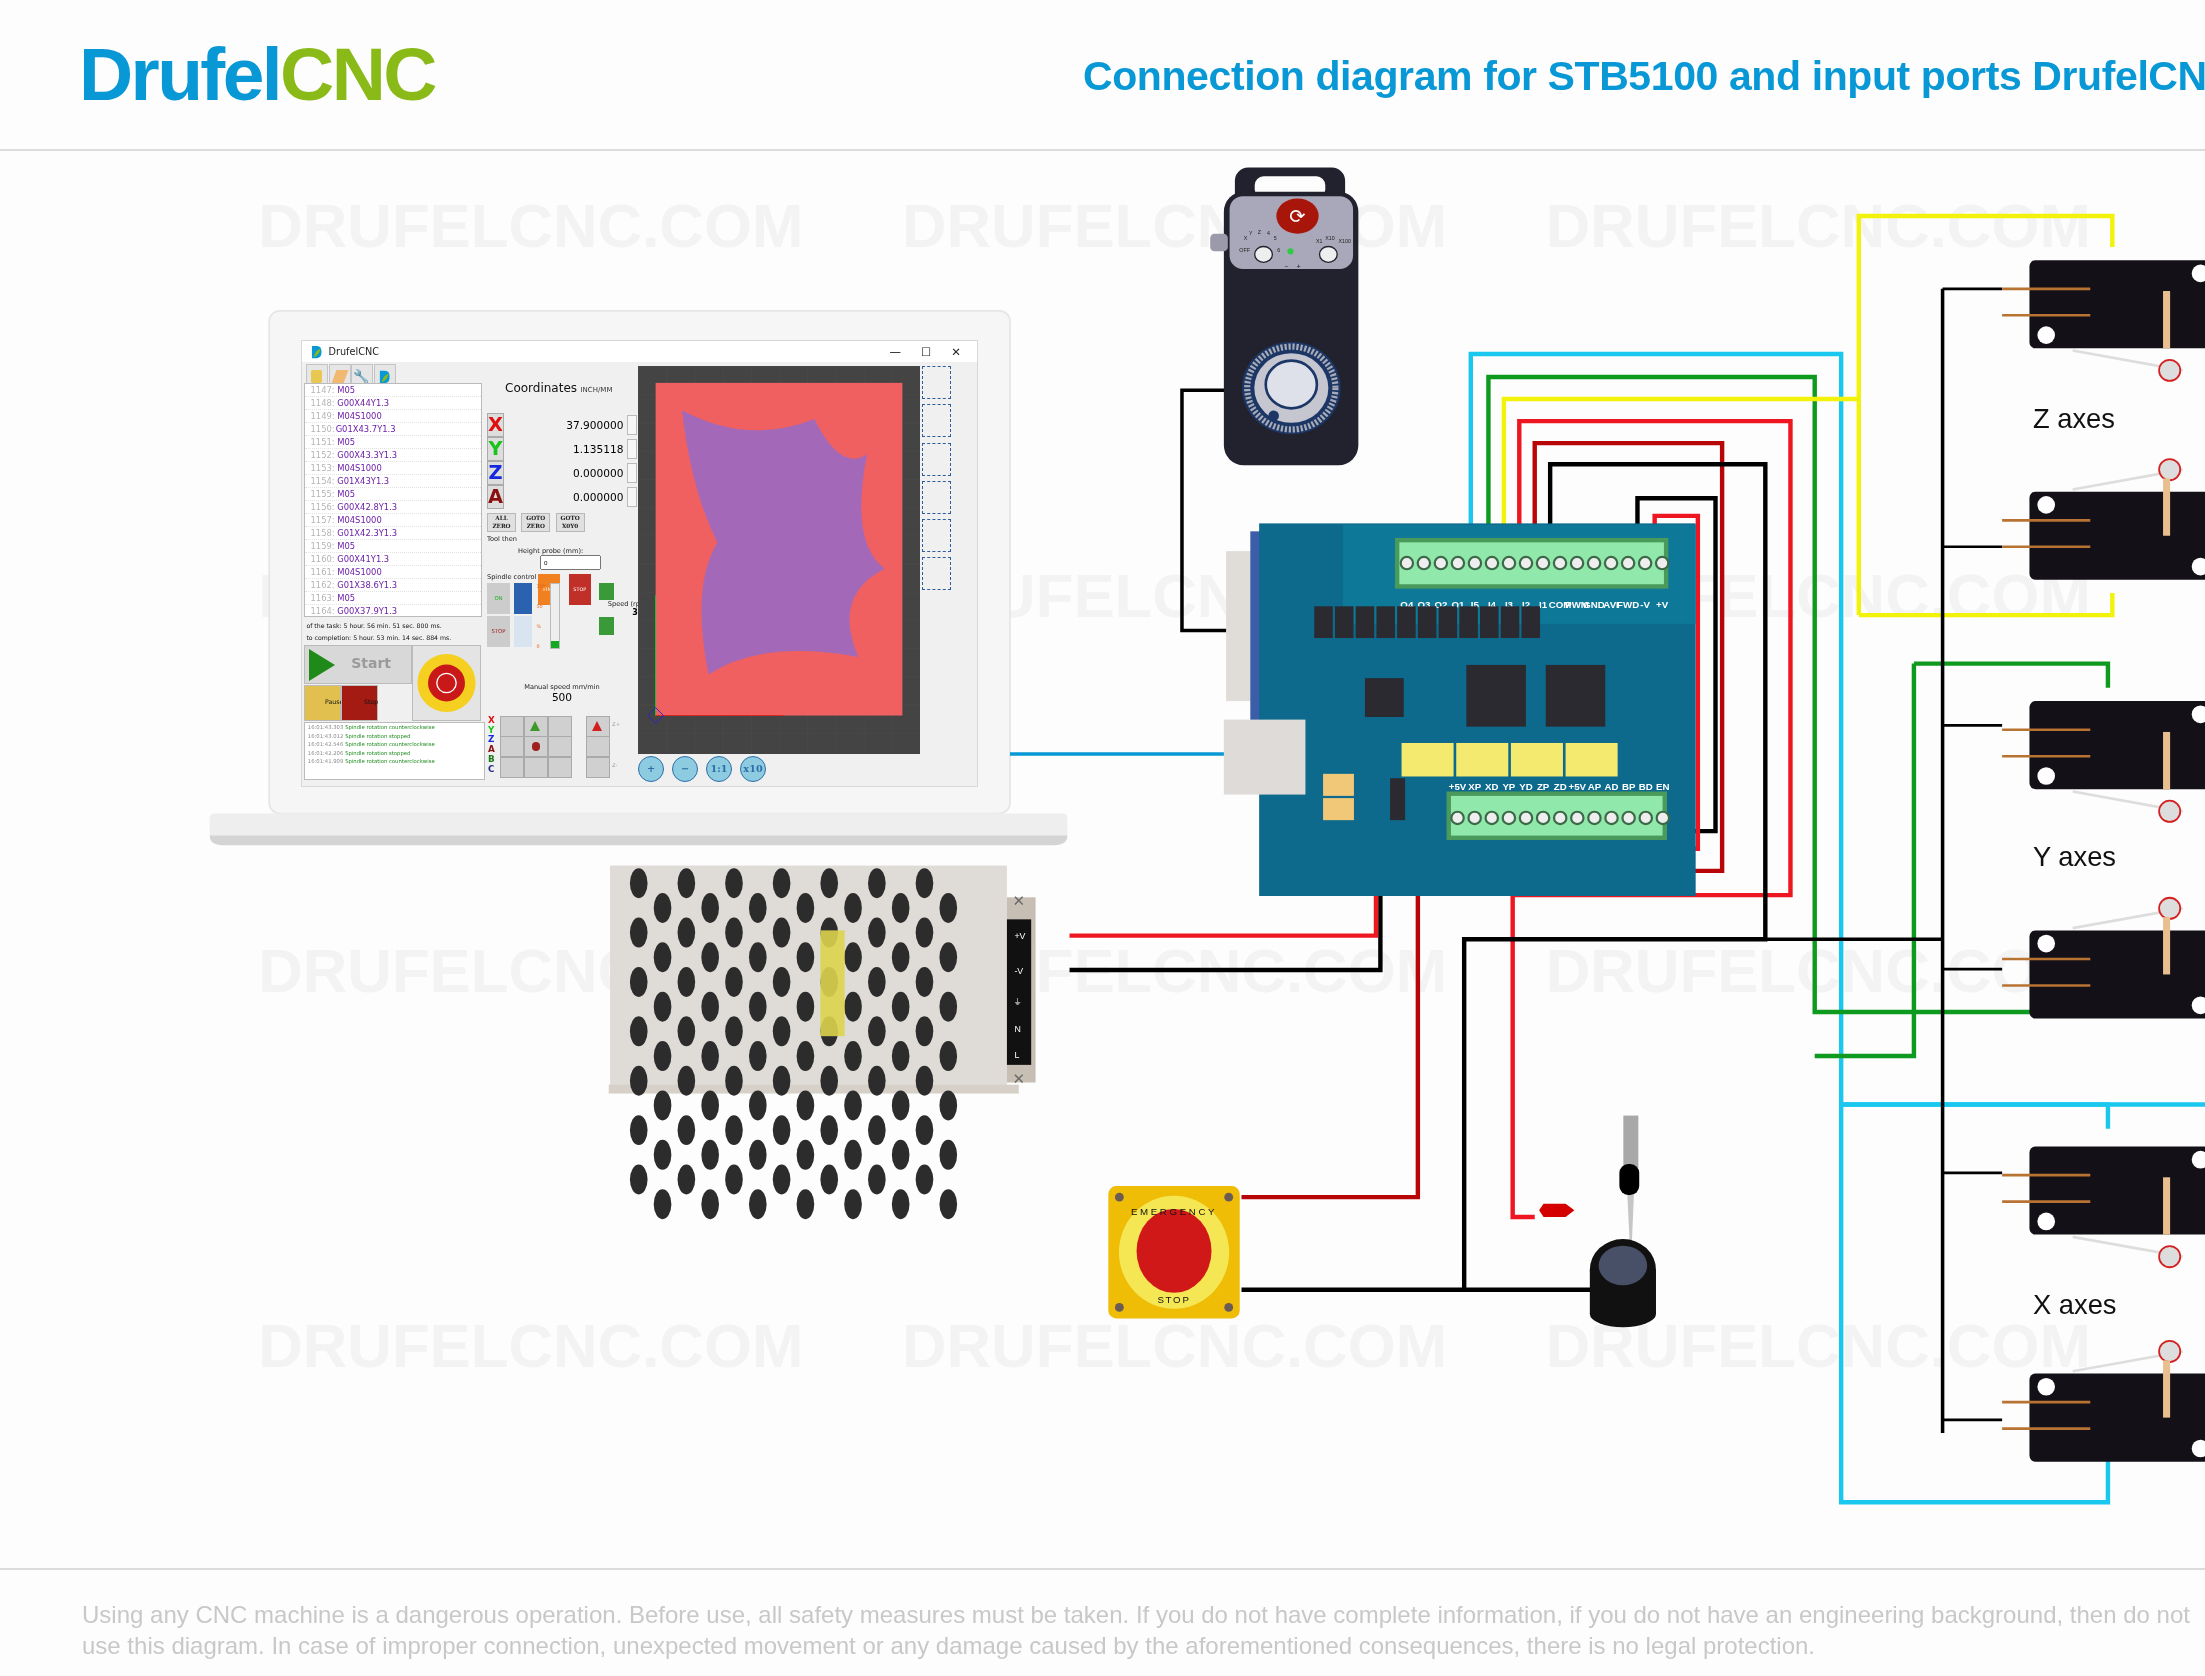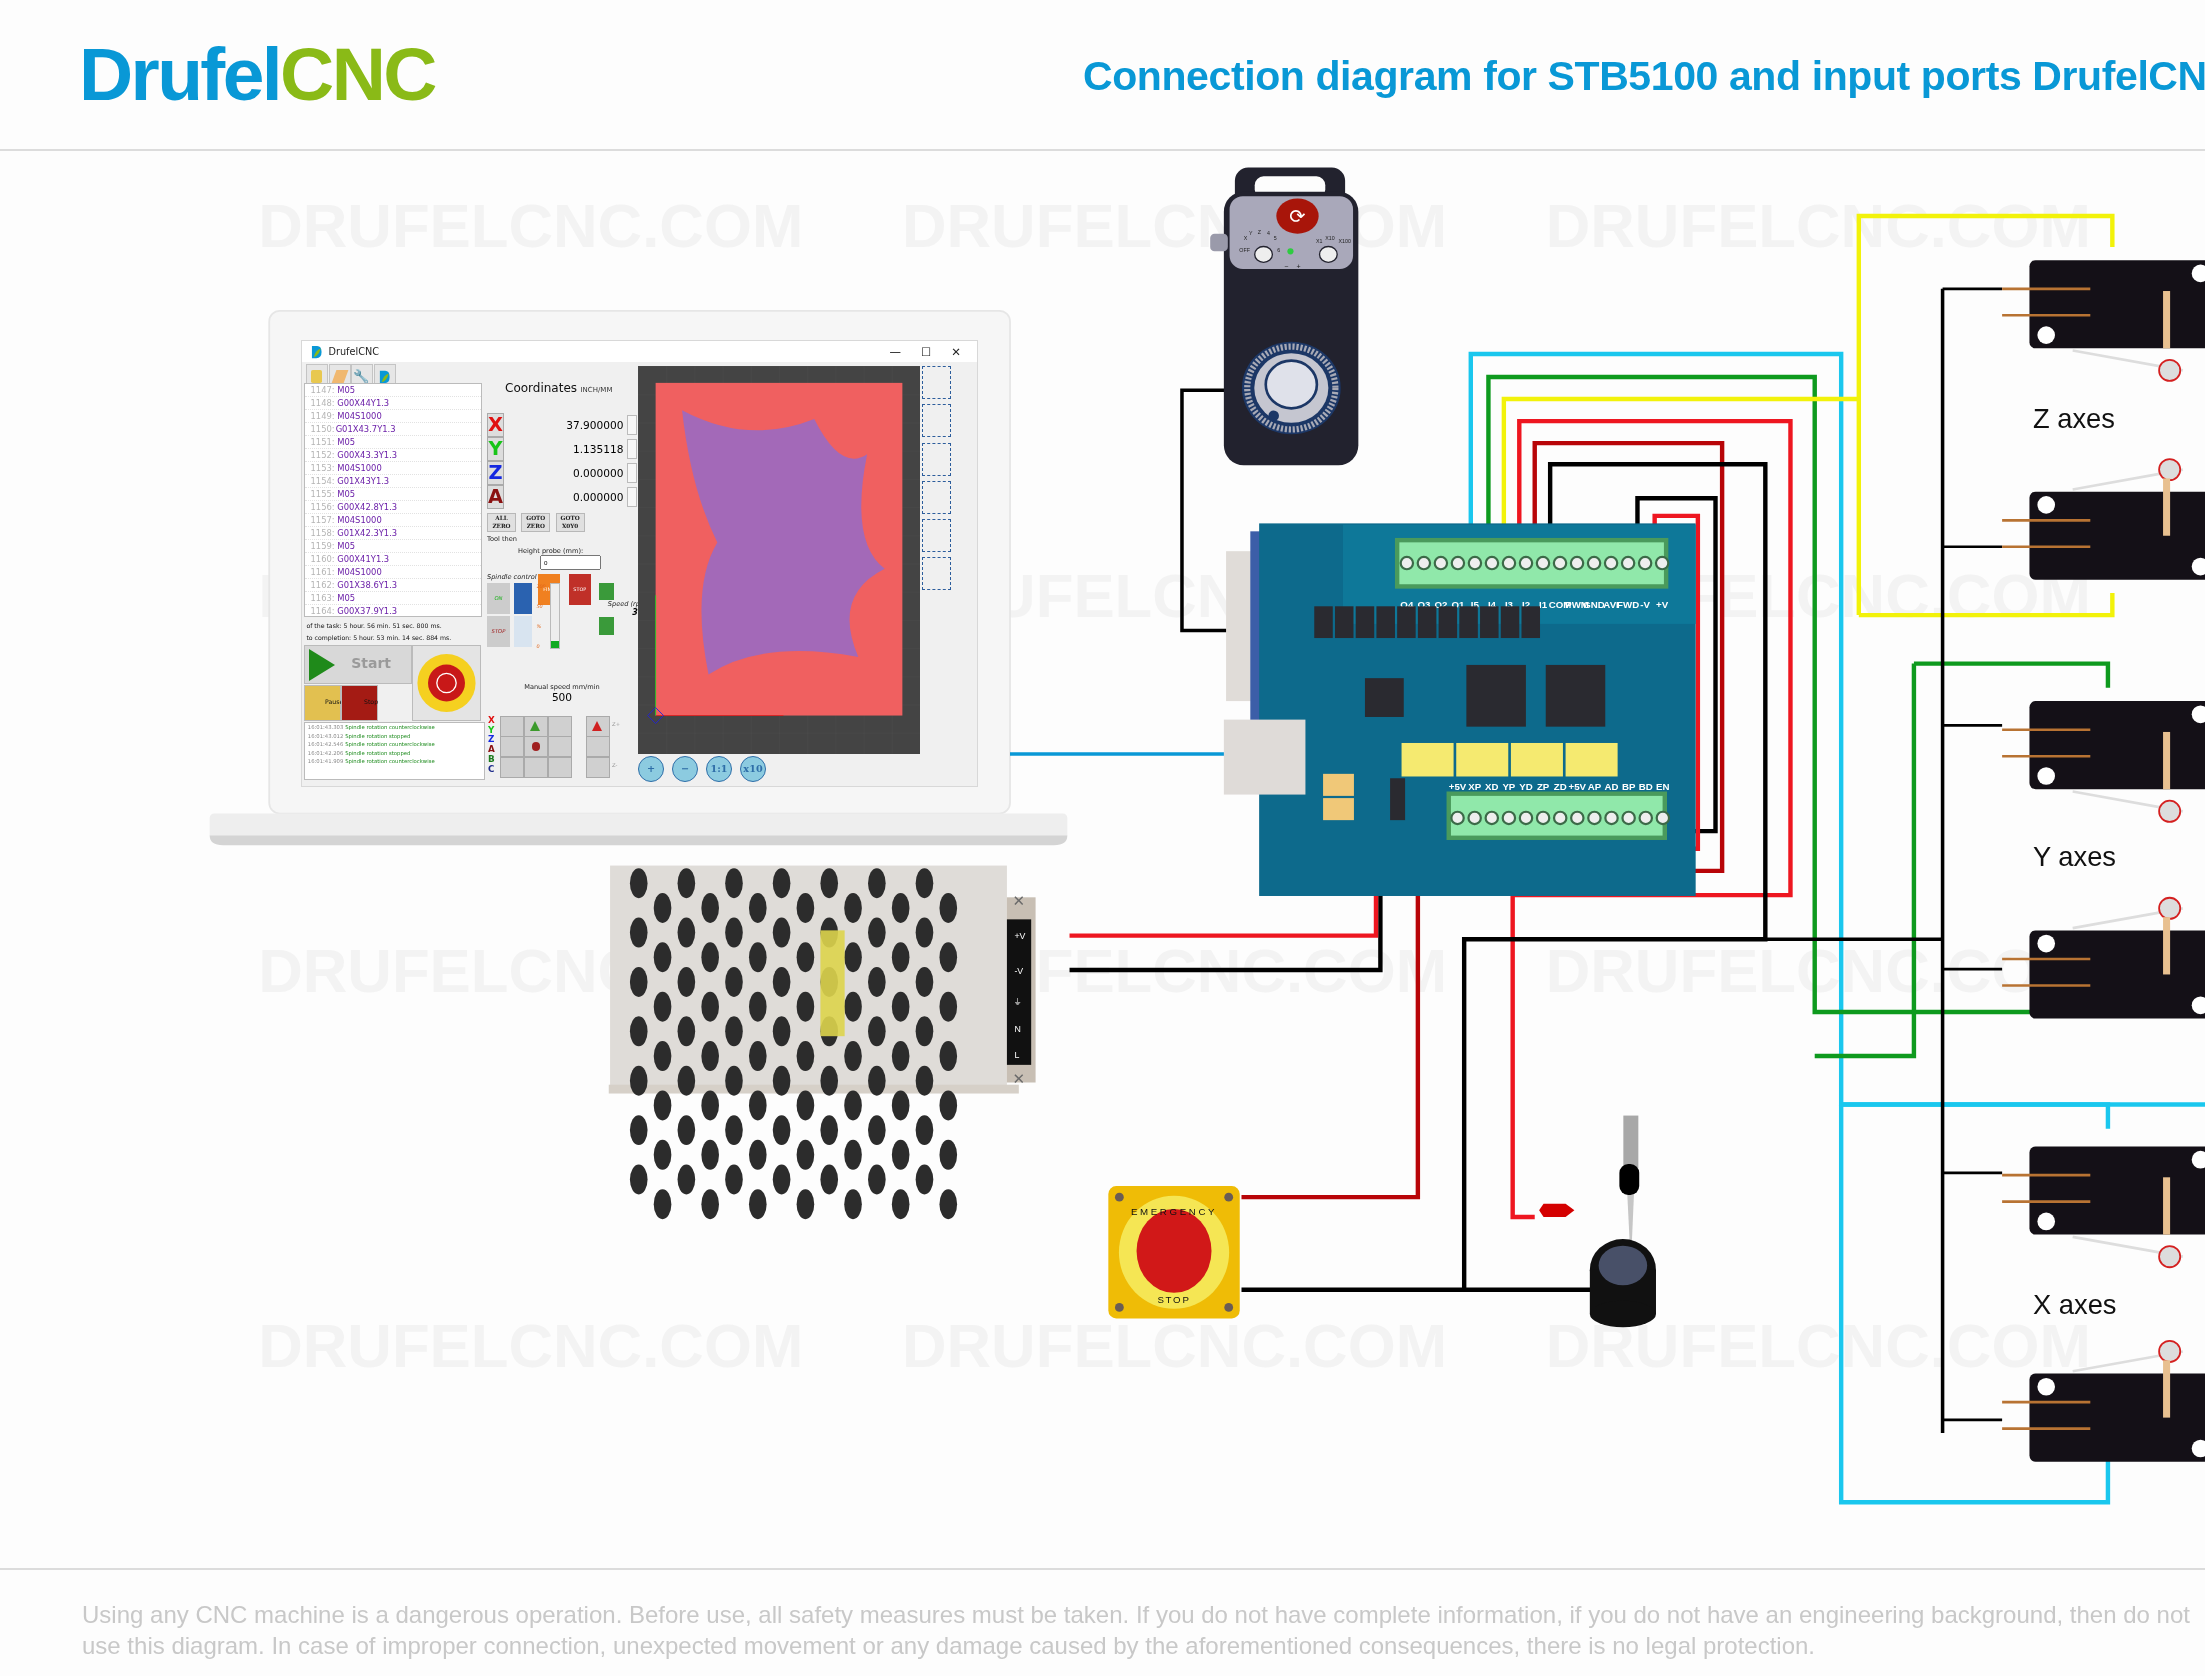--- a/index.html
+++ b/index.html
@@ -41,21 +41,21 @@
   .pause{left:2.2px;background:#e2c050;} .stop{left:39px;background:#a41b14;}
   .pause-l,.stop-l{position:absolute;top:357px;font-size:6.2px;color:#111;}
   .estop-ui{position:absolute;left:110px;top:304px;width:67px;height:74px;background:#e4e4e4;border:0.4px solid #bbb;}
   .log{position:absolute;left:2.2px;top:381px;width:176px;height:56px;background:#fff;border:0.4px solid #bbb;font-size:5.3px;line-height:8.6px;overflow:hidden;padding-left:2.6px;}
   .log .t{color:#888;} .log .m{color:#1b8a1b;}
   .canvas{position:absolute;left:336px;top:25px;width:282px;height:388px;background:#444;}
   .rtools{position:absolute;left:620px;top:25px;width:31px;}
   .rtools div{width:26.5px;height:31px;margin-bottom:5.3px;border:0.4px dashed #2c5d9c;}
   .zoombar{position:absolute;left:336px;top:415px;height:25.6px;display:flex;gap:8px;}
   .zoombar div{width:24px;height:24px;border-radius:50%;background:#8ccbe0;border:1.3px solid #2e6ea8;font-weight:bold;font-size:9.7px;color:#2e6ea8;text-align:center;line-height:24px;font-family:"DejaVu Serif",serif;}
-  .spindle{position:absolute;left:185px;top:232px;width:162px;font-style:italic;}
+  .spindle{position:absolute;left:185px;top:232px;width:162px;}
   .manual{position:absolute;left:185px;top:342px;width:150px;text-align:center;}
   .jog{position:absolute;left:194px;top:375px;width:141px;height:62px;}
   .jog .k{position:absolute;width:22px;height:18.5px;background:#d0d0d0;border:0.4px solid #aaa;}
   .jog .arr{position:absolute;left:5.3px;top:3.5px;width:0;height:0;border-left:5.7px solid transparent;border-right:5.7px solid transparent;border-bottom:10.6px solid #3c9a2c;}
 </style>
 </head>
 <body>
 
 <div class="hdr">
   <div class="logo">

